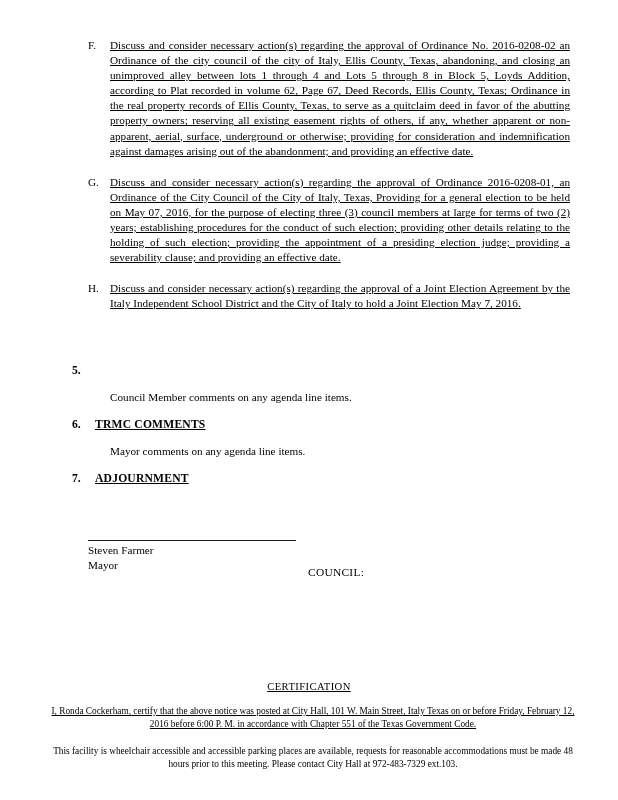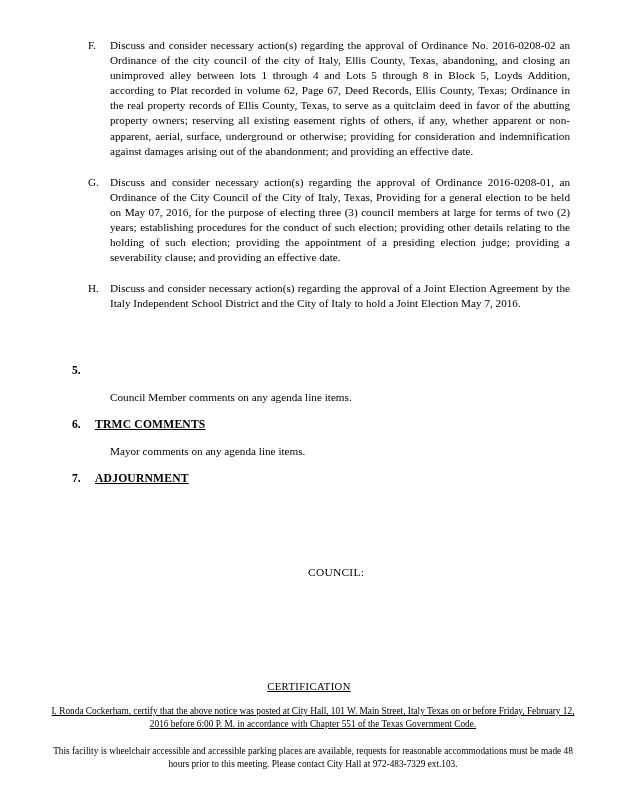--- a/index.html
+++ b/index.html
@@ -40,20 +40,21 @@
     font-size: 11.2px;
     line-height: 15.1px;
   }
   .letter-body {
     flex: 1 1 auto;
     font-size: 11.2px;
     line-height: 15.1px;
     text-align: justify;
     text-justify: inter-word;
     hyphens: none;
+    text-decoration: underline;
   }
 
   
   .numbered-section {
     position: absolute;
     left: 72px;
     width: 500px;
   }
   .num-heading-row {
     display: flex;
@@ -173,20 +174,25 @@
     <div class="num-sub">Mayor comments on any agenda line items.</div>
   </div>
 
   <div class="numbered-section" style="top:471px;">
     <div class="num-heading-row">
       <div class="num-marker">7.</div>
       <div class="num-heading">ADJOURNMENT</div>
     </div>
   </div>
 
+  <div class="sig-block" style="left:88px; top:540px; width:208px;">
+    <div class="sig-line"></div>
+    <div class="sig-name">Steven Farmer</div>
+    <div class="sig-title">Mayor</div>
+  </div>
 
   <div class="attest-label">COUNCIL:</div>
 
 
   <div class="cert-heading">
     <span>CERTIFICATION</span>
   </div>
   <div class="cert-body">I, Ronda Cockerham, certify that the above notice was posted at City Hall, 101 W. Main Street, Italy Texas on or before Friday, February 12, 2016 before 6:00 P. M. in accordance with Chapter 551 of the Texas Government Code.</div>
 
   <div class="notice-body">This facility is wheelchair accessible and accessible parking places are available, requests for reasonable accommodations must be made 48 hours prior to this meeting.  Please contact City Hall at 972-483-7329 ext.103.</div>

